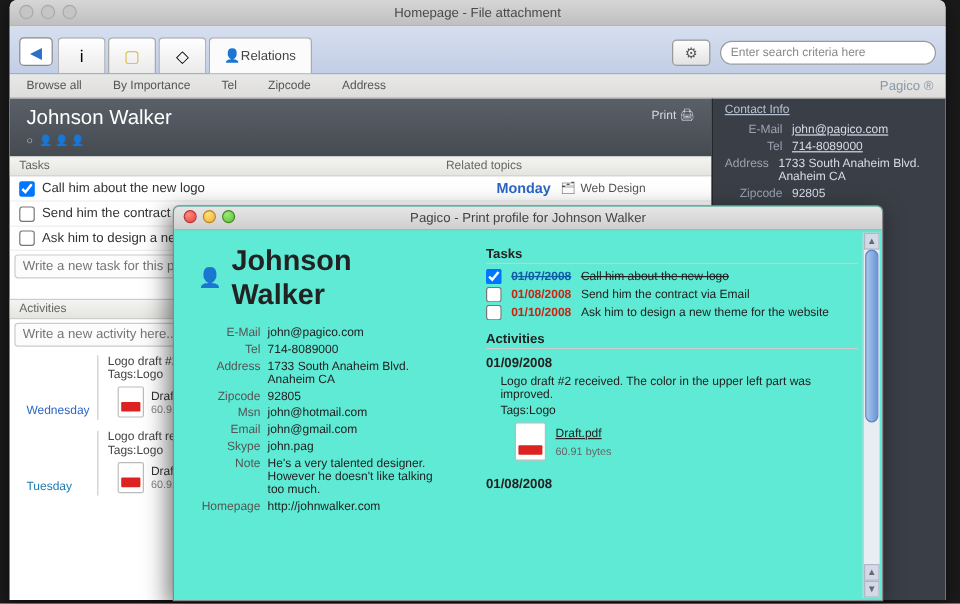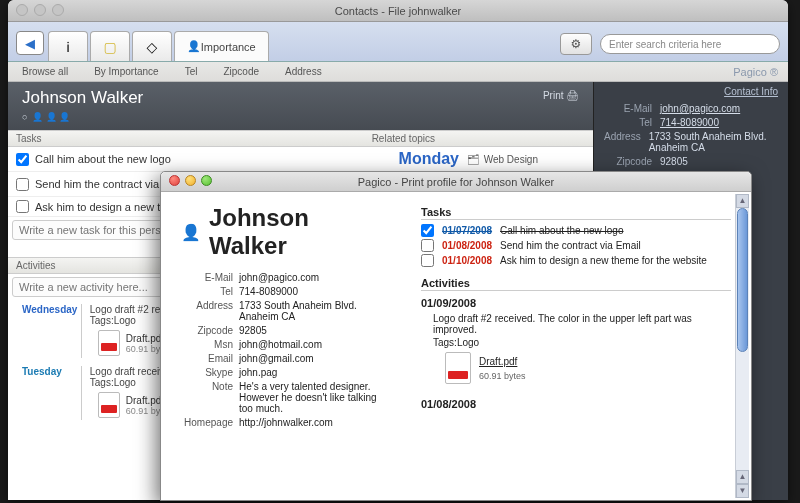--- a/index.html
+++ b/index.html
@@ -29,44 +29,44 @@
   .profile-head { height: 48px; background: linear-gradient(#5a6068,#464b52); color:#fff; padding: 6px 14px; display:flex; justify-content:space-between; }
   .profile-name { font-size: 17px; font-weight: normal; }
   .profile-icons { font-size: 9px; color:#cfd6df; margin-top:4px; }
   .print-link { font-size:10px; color:#d5dbe4; align-self:flex-start; margin-top:2px;}
 
   .section-hdr { background: linear-gradient(#f4f4f2,#e4e4e0); border-top:1px solid #ccc; border-bottom:1px solid #ccc; font-size:10px; color:#666; padding:2px 8px; display:flex; }
   .section-hdr .col2 { margin-left:auto; padding-right:150px; }
 
   .task-row { display:flex; align-items:center; font-size:11px; color:#333; padding:3px 8px; border-bottom:1px solid #eee; }
   .task-row input[type=checkbox] { margin-right:6px; }
-  .task-row .due { margin-left:auto; margin-right:8px; font-size:16px; font-weight:bold; }
+  .task-row .due { margin-left:auto; margin-right:8px; font-size:12px; font-weight:bold; }
   .due-mon { color:#2b66c6; }
   .due-tue { color:#b23; }
   .topic-cell { width:118px; font-size:10px; color:#555; display:flex; align-items:center; gap:4px; }
 
   .new-task, .new-activity { width: 98%; margin:3px 4px; font-size:11px; color:#888; border:1px solid #ccc; background:#fcfcfc; padding:3px 6px; border-radius:3px; }
 
   .activity-block { padding: 4px 14px; font-size:10px; color:#444; }
-  .act-day { color:#2b66c6; font-weight:bold; font-size:10px; display:inline-block; width:56px; vertical-align:top;}
+  .act-day { color:#2b66c6; font-weight:normal; font-size:10px; display:inline-block; width:56px; vertical-align:top;margin-top:41px;}
   .act-day.tue { color:#1b7bb3; }
   .act-body { display:inline-block; border-left:1px solid #ccc; padding-left:8px; }
   .pdf-chip { display:flex; align-items:center; gap:6px; margin:4px 0 2px 8px; }
   .pdf-ico { width:22px; height:26px; background:#fff; border:1px solid #bbb; border-radius:2px; position:relative; }
   .pdf-ico::after { content:""; position:absolute; left:2px; right:2px; bottom:4px; height:8px; background:#d22; border-radius:1px; }
   .pdf-meta { font-size:9px; color:#888; }
 
-  .rightpanel .ci-title { text-align:right; color:#b6c1d2; font-size:10px; text-decoration:underline; margin-bottom:6px; }
+  .rightpanel .ci-title { color:#b6c1d2; font-size:10px; text-decoration:underline; margin-bottom:6px; }
   .ci-row { display:flex; gap:8px; margin:3px 0; }
   .ci-lab { width:48px; text-align:right; color:#9aa3b0; }
   .ci-val { color:#d5dde9; }
   .ci-val.u { text-decoration: underline; }
 
   
-  .print-window { position:absolute; left:160px; top:171px; width:592px; height:330px; background:#ffffff; border:1px solid #888; border-radius:5px 5px 0 0; box-shadow: -4px 6px 20px rgba(0,0,0,0.55); overflow:hidden; }
+  .print-window { position:absolute; left:144px; top:171px; width:592px; height:330px; background:#5eead4; border:1px solid #888; border-radius:5px 5px 0 0; box-shadow: -4px 6px 20px rgba(0,0,0,0.55); overflow:hidden; }
   .print-title { height:20px; background:linear-gradient(#e6e6e6,#cfcfcf); border-bottom:1px solid #aaa; font-size:11px; text-align:center; line-height:20px; color:#444; position:relative; border-radius:5px 5px 0 0;}
   .ptraffic { position:absolute; left:8px; top:3px; display:flex; gap:5px; }
   .ptraffic .pc { width:11px; height:11px; border-radius:50%; }
   .pc.r { background: radial-gradient(circle at 35% 30%, #ff8a7f, #e0443e); border:1px solid #b33; }
   .pc.y { background: radial-gradient(circle at 35% 30%, #ffe07a, #f0b030); border:1px solid #b88420; }
   .pc.g { background: radial-gradient(circle at 35% 30%, #9fe77a, #58c233); border:1px solid #3d8a22; }
 
   .print-body { display:flex; padding: 10px 20px; gap: 30px; font-size:10px; color:#222; height:calc(100% - 20px); overflow:hidden; font-family: "Times New Roman", serif; }
   .pb-left { width: 210px; }
   .pb-right { flex:1; }
@@ -102,37 +102,37 @@
 </head>
 <body>
 
 <div class="main-window">
   <div class="titlebar">
     <div class="traffic">
       <div class="tl"></div>
       <div class="tl"></div>
       <div class="tl"></div>
     </div>
-    <span>Contacts - File johnwalker</span>
+    <span>Homepage - File attachment</span>
   </div>
 
   <div class="toolbar">
     <div class="nav-back">◀</div>
     <div class="tab inactive">
         <span>ℹ</span>
       </div>
     <div class="tab inactive">
         <span style="color:#d4b838">▢</span>
       </div>
     <div class="tab inactive">
         <span>◇</span>
       </div>
     <div class="tab active-rel">
       <span>👤</span>
-      <span>Importance</span>
+      <span>Relations</span>
     </div>
     <div class="gear-btn">
         <span>⚙</span>
       </div>
     <div class="search-box">Enter search criteria here</div>
   </div>
 
   <div class="subbar">
     <span>Browse all</span>
     <span>By Importance</span>

